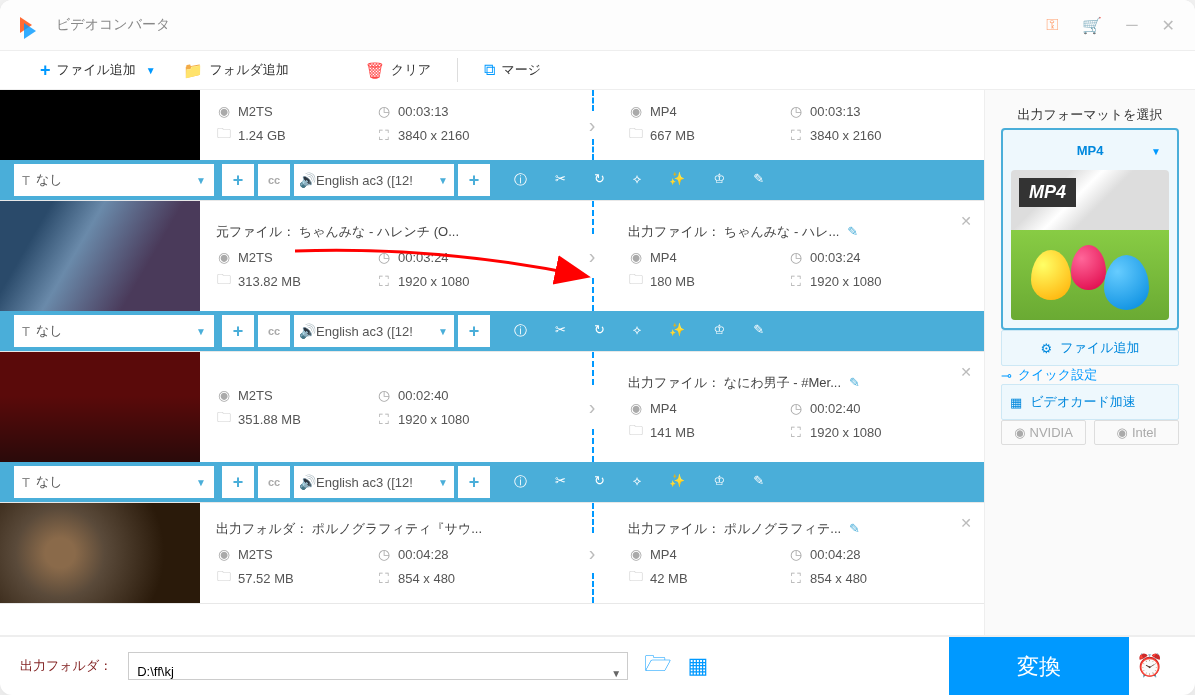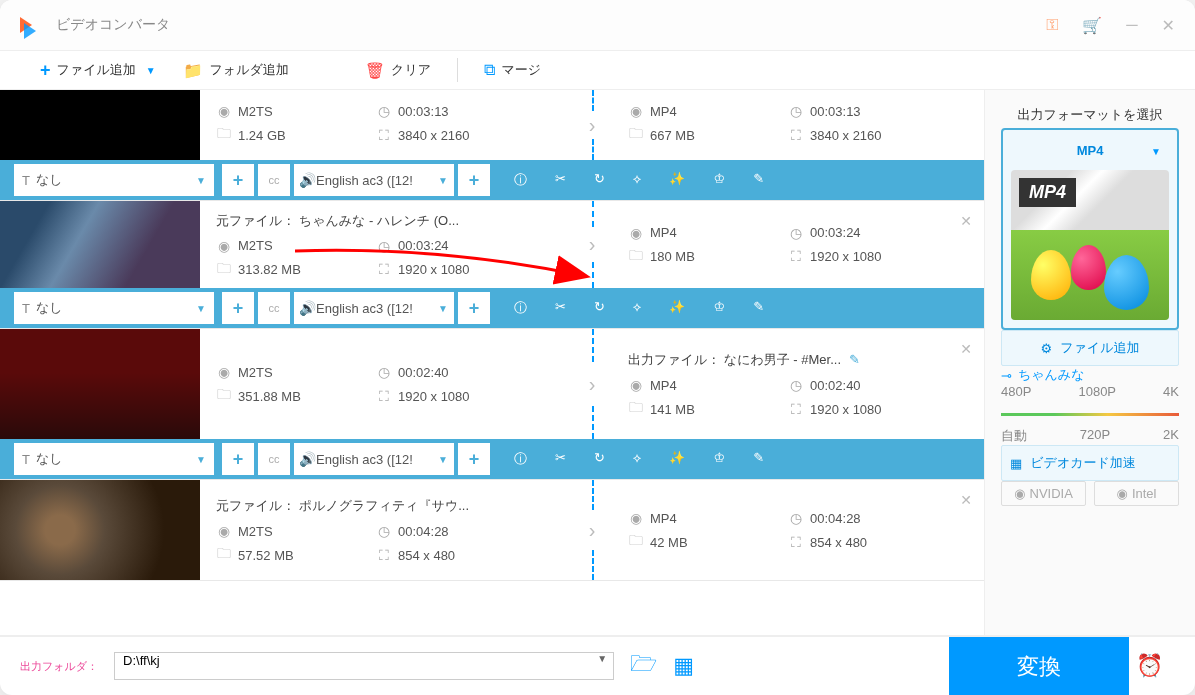--- a/index.html
+++ b/index.html
@@ -40,21 +40,21 @@
 .meta{display:flex;align-items:center;gap:6px;min-width:140px;font-family:'Courier New',monospace;font-size:13px;color:#555}
 .mi{width:16px;height:16px;color:#aaa;display:inline-flex;align-items:center;justify-content:center;font-size:14px}
 .fname{color:#444;font-size:13px;white-space:nowrap;overflow:hidden;text-overflow:ellipsis;max-width:280px}
 .close-x{position:absolute;right:12px;top:12px;color:#bbb;cursor:pointer;font-size:14px}
 .edit-pen{color:#4aaed9;margin-left:8px;cursor:pointer}
 .blue-bar{height:40px;background:#4aaed9;display:flex;align-items:center;padding:0 0 0 0}
 .sub-select{width:200px;height:32px;margin:0 4px 0 14px;background:#fff;display:flex;align-items:center;padding:0 8px;color:#555;cursor:pointer}
 .sub-select .si{color:#888;margin-right:6px}
 .sub-chev{margin-left:auto;color:#4aaed9;font-size:10px}
 .sq-btn{width:32px;height:32px;background:#fff;display:flex;align-items:center;justify-content:center;margin-left:4px;color:#4aaed9;font-size:18px;font-weight:bold;cursor:pointer}
-.cc{font-size:11px;color:#aaa;font-weight:normal}
+.cc{font-size:11px;color:#aaa;font-weight:bold}
 .audio-select{width:160px;height:32px;background:#fff;display:flex;align-items:center;padding:0 6px;margin-left:4px;color:#555;cursor:pointer;font-size:12px;overflow:hidden}
 .tool-icons{display:flex;gap:28px;margin-left:24px;color:#fff;font-size:18px}
 .ti{cursor:pointer}
 .sidebar{width:210px;padding:16px;display:flex;flex-direction:column;background:#fafafa}
 .sb-title{font-size:13px;color:#333;text-align:center;margin-bottom:4px}
 .fmt-box{border:2px solid #4aaed9;border-radius:4px;background:#eef8fd;padding:8px}
 .fmt-head{background:#eef8fd;color:#0088dd;text-align:center;padding:4px;font-size:14px;font-weight:bold;position:relative}
 .fmt-head .chev{position:absolute;right:8px;top:8px}
 .fmt-img{height:150px;background:linear-gradient(135deg,#ddd 20%,#fff 30%,#ddd 40%);border-radius:4px;margin-top:8px;position:relative;overflow:hidden}
 .fmt-label{position:absolute;top:8px;left:8px;background:#333;color:#fff;padding:4px 10px;font-size:18px;font-weight:bold;font-style:italic}
@@ -65,22 +65,22 @@
 .b3{background:radial-gradient(circle at 30% 30%,#6cf,#08d);bottom:10px;right:20px;width:45px;height:55px}
 .param-btn{background:#eef8fd;border:1px solid #cde8f5;color:#0088dd;padding:8px;text-align:center;cursor:pointer;display:flex;align-items:center;justify-content:center;gap:8px;border-radius:2px}
 .quick-title{color:#0099ff;font-size:13px;display:flex;align-items:center;gap:6px}
 .qline{height:20px;position:relative;margin:4px 0}
 .qtrack{position:absolute;top:10px;left:0;right:0;height:3px;background:linear-gradient(90deg,#5bc85b 0%,#5bc85b 30%,#f5c842 60%,#e85a3a 100%)}
 .qlabels{display:flex;justify-content:space-between;font-size:11px;color:#888}
 .hw-btn{background:#eef8fd;border:1px solid #cde8f5;color:#0088dd;padding:8px;cursor:pointer;display:flex;align-items:center;gap:8px;border-radius:2px;font-size:12px}
 .hw-row{display:flex;gap:8px}
 .hw-badge{flex:1;border:1px solid #ddd;border-radius:2px;padding:4px;text-align:center;font-size:11px;color:#aaa;display:flex;align-items:center;justify-content:center;gap:4px}
 .bottombar{height:60px;border-top:2px solid #eee;display:flex;align-items:center;padding:0 20px;gap:16px}
-.out-label{color:#ec4899;font-size:11px}
-.out-input{flex:0 0 500px;height:28px;border:1px solid #ccc;padding:0 8px;font-family:monospace;display:flex;align-items:flex-start;position:relative}
+.out-label{color:#7f1d1d;font-size:13px}
+.out-input{flex:0 0 500px;height:28px;border:1px solid #ccc;padding:0 8px;font-family:monospace;display:flex;align-items:flex-end;position:relative}
 .out-input .chev{position:absolute;right:6px;color:#666}
 .bb-icon{color:#0099ff;font-size:22px;cursor:pointer}
 .convert-btn{margin-left:auto;width:180px;height:60px;background:#0099ff;color:#fff;display:flex;align-items:center;justify-content:center;font-size:22px;cursor:pointer;margin-right:-20px;margin-top:0;margin-bottom:0;align-self:stretch}
 .clock-btn{width:50px;display:flex;align-items:center;justify-content:center;color:#0099ff;font-size:22px;cursor:pointer}
 .arrow-annot{position:absolute;top:118px;left:290px;width:310px;height:50px;pointer-events:none;z-index:10}
 .item:nth-child(1) .item-top{height:70px}
 .item:nth-child(1) .thumb{height:115px}
 .first-info{padding-top:4px}
 svg{display:block}
 </style>
@@ -199,21 +199,21 @@
             <span class="ti">↻</span>
             <span class="ti">⟡</span>
             <span class="ti">✨</span>
             <span class="ti">♔</span>
             <span class="ti">✎</span>
           </div>
         </div>
       </div>
 
       <div class="item" style="position:relative">
-        <div class="item-top" style="height:87px">
+        <div class="item-top" style="height:110px">
           <div class="thumb thumb2"></div>
           <div class="info-src">
             <div class="fname">元ファイル： ちゃんみな - ハレンチ (O...</div>
             <div class="row">
               <div class="meta">
                   <span class="mi">◉</span>
                   <span>M2TS</span>
                 </div>
               <div class="meta">
                   <span class="mi">◷</span>
@@ -231,20 +231,21 @@
                 </div>
             </div>
           </div>
           <div class="info-sep">
               <span class="dash-top"></span>
               <span class="chevr">›</span>
               <span class="dash-bot"></span>
             </div>
           <div class="info-out">
             <span class="close-x">✕</span>
+            <div class="fname"><span>出力ファイル： ちゃんみな - ハレ...</span><span class="edit-pen">✎</span></div>
             <div class="row">
               <div class="meta">
                   <span class="mi">◉</span>
                   <span>MP4</span>
                 </div>
               <div class="meta">
                   <span class="mi">◷</span>
                   <span>00:03:24</span>
                 </div>
             </div>
@@ -376,21 +377,21 @@
               <span class="ti">♔</span>
               <span class="ti">✎</span>
           </div>
         </div>
       </div>
 
       <div class="item">
         <div class="item-top" style="height:100px">
           <div class="thumb thumb4"></div>
           <div class="info-src">
-            <div class="fname">元ファイル： ポルノグラフィティ『サウ...</div>
+            <div class="fname">出力フォルダ： ポルノグラフィティ『サウ...</div>
             <div class="row">
                 <div class="meta">
                   <span class="mi">◉</span>
                   <span>M2TS</span>
                 </div>
                 <div class="meta">
                   <span class="mi">◷</span>
                   <span>00:04:28</span>
                 </div>
               </div>
@@ -405,20 +406,21 @@
                 </div>
               </div>
           </div>
           <div class="info-sep">
               <span class="dash-top"></span>
               <span class="chevr">›</span>
               <span class="dash-bot"></span>
             </div>
           <div class="info-out">
             <span class="close-x">✕</span>
+            <div class="fname"><span>出力ファイル： ポルノグラフィテ...</span><span class="edit-pen">✎</span></div>
             <div class="row">
                 <div class="meta">
                   <span class="mi">◉</span>
                   <span>MP4</span>
                 </div>
                 <div class="meta">
                   <span class="mi">◷</span>
                   <span>00:04:28</span>
                 </div>
               </div>
@@ -449,37 +451,22 @@
             <div class="balloon b2"></div>
             <div class="balloon b3"></div>
         </div>
       </div>
       <div class="param-btn">
           <span>⚙</span>
           <span>ファイル追加</span>
         </div>
       <div class="quick-title">
           <span>⊸</span>
-          <span>ちゃんみな</span>
-        </div>
-      <div>
-        <div class="qlabels">
-            <span>480P</span>
-            <span>1080P</span>
-            <span>4K</span>
-          </div>
-        <div class="qline">
-            <div class="qtrack"></div>
-          </div>
-        <div class="qlabels">
-            <span>自動</span>
-            <span>720P</span>
-            <span>2K</span>
-          </div>
-      </div>
+          <span>クイック設定</span>
+        </div>
       <div class="hw-btn">
           <span>▦</span>
           <span>ビデオカード加速</span>
         </div>
       <div class="hw-row">
         <div class="hw-badge">
             <span>◉</span>
             <span>NVIDIA</span>
           </div>
         <div class="hw-badge">

